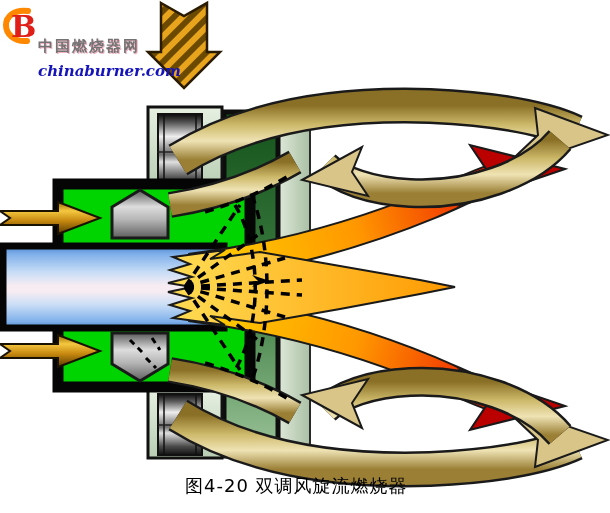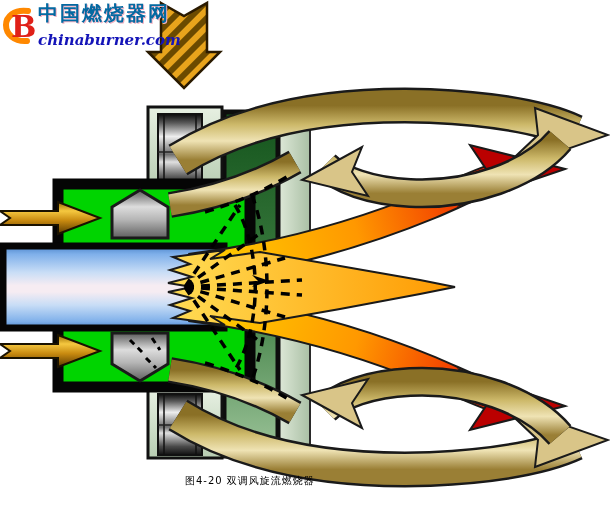--- a/index.html
+++ b/index.html
@@ -2,25 +2,25 @@
 <html><head>
 <meta charset="utf-8">
 <style>
   html,body{margin:0;padding:0;background:#fff;}
   .stage{position:relative;width:610px;height:513px;background:#ffffff;overflow:hidden;
          font-family:"DejaVu Sans","Liberation Sans",sans-serif;}
   .diagram{position:absolute;left:0;top:0;width:610px;height:513px;}
   .logo{position:absolute;left:2px;top:3px;display:flex;align-items:flex-start;gap:2px;}
   .logo-mark{width:34px;height:44px;flex:0 0 auto;}
   .logo-text{display:flex;flex-direction:column;line-height:1;}
-  .logo-cn{color:#0369a1;font-size:20px;font-weight:bold;letter-spacing:2px;
-           text-shadow:1px 1px 0 #f2b0c0;font-family:"DejaVu Sans",sans-serif;}
+  .logo-cn{color:#737373;font-size:15px;font-weight:bold;letter-spacing:2px;
+           text-shadow:1px 1px 0 #f2b0c0;font-family:"DejaVu Sans",sans-serif;margin-top:36px;}
   .logo-en{color:#1414b8;font-size:15px;font-weight:bold;font-style:italic;
            font-family:"DejaVu Serif","Liberation Serif",serif;margin-top:10px;}
-  .caption{position:absolute;left:185px;top:474px;color:#000;font-size:10px;
+  .caption{position:absolute;left:185px;top:474px;color:#000;font-size:18px;
            letter-spacing:1px;font-family:"DejaVu Sans",sans-serif;}
 </style>
 </head>
 <body>
 
 <div class="stage">
 
 <svg class="diagram" viewBox="0 0 610 513" xmlns="http://www.w3.org/2000/svg">
   <defs>
     <linearGradient id="tubeG" x1="0" y1="0" x2="0" y2="1">

